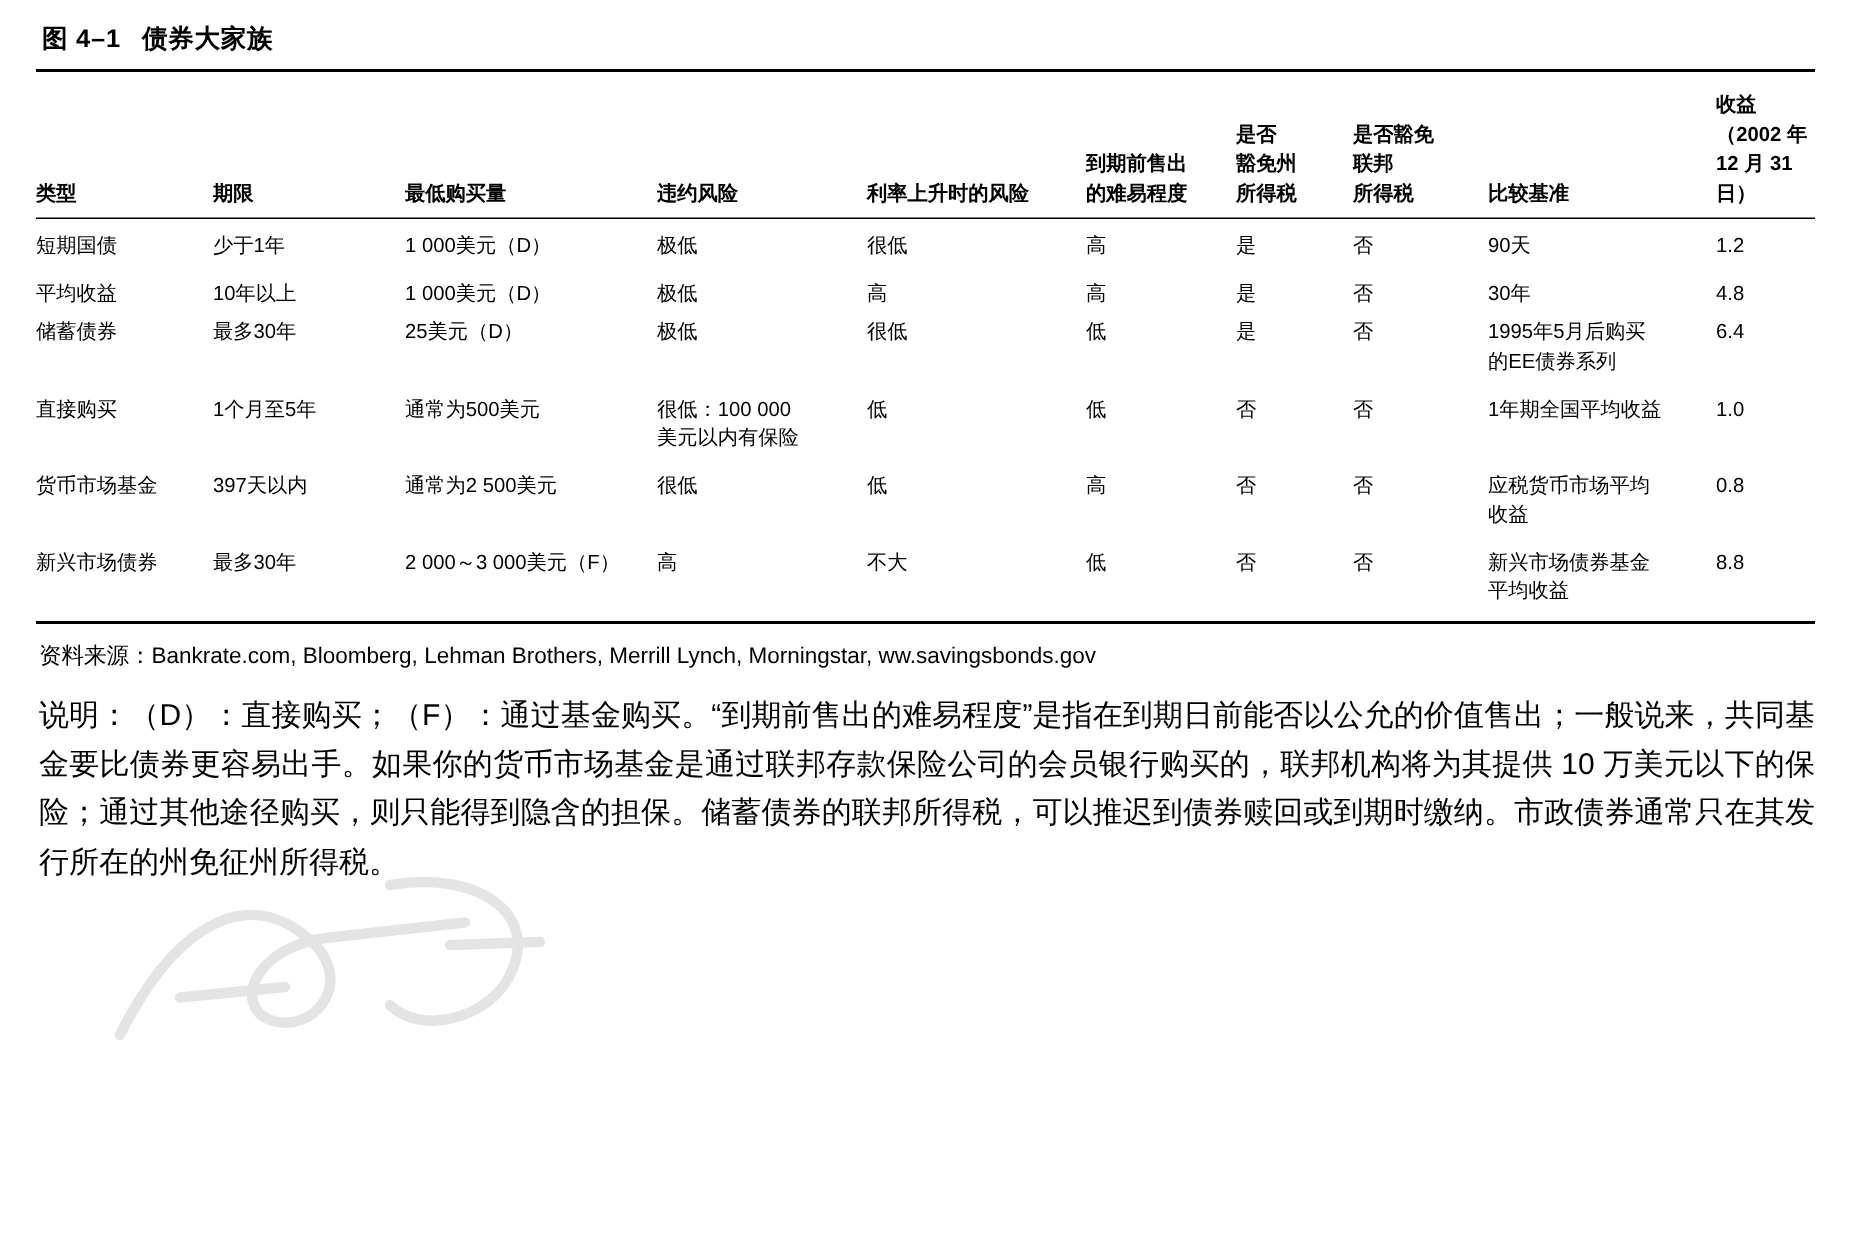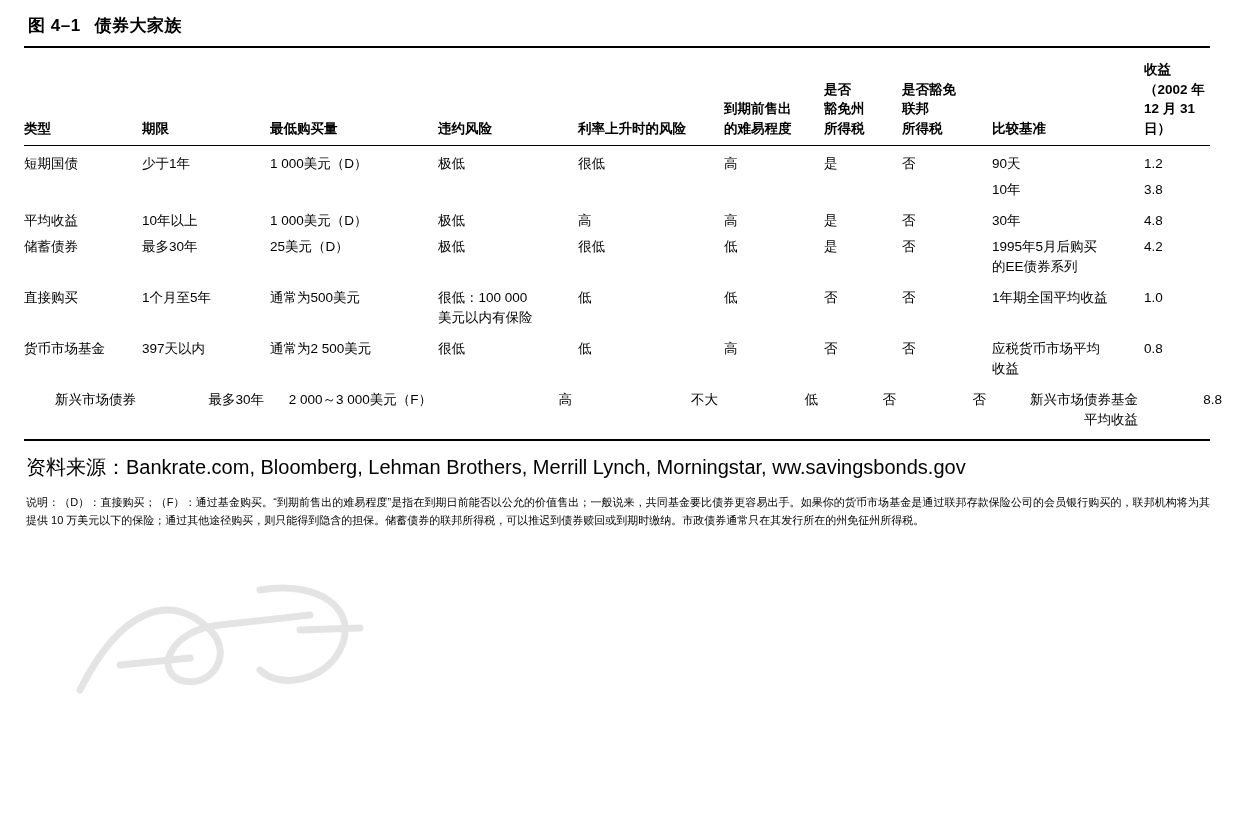--- a/index.html
+++ b/index.html
@@ -70,41 +70,41 @@
   table.bondtable td {
     text-align: left;
     vertical-align: top;
     padding: 3px 6px 3px 0;
     line-height: 1.45;
     white-space: pre-line;
   }
   thead tr.head-row th { padding-top: 12px; }
   tbody tr.pad-row td { padding-top: 9px; }
   tbody tr:first-child td { padding-top: 8px; }
-  tbody tr:last-child td { padding-bottom: 10px; text-align: right; }
+  tbody tr:last-child td { padding-bottom: 10px; }
 
   
   col.c0 { width: 118px; }
   col.c1 { width: 128px; }
   col.c2 { width: 168px; }
   col.c3 { width: 140px; }
   col.c4 { width: 146px; }
   col.c5 { width: 100px; }
   col.c6 { width: 78px; }
   col.c7 { width: 90px; }
   col.c8 { width: 152px; }
   col.c9 { width: 84px; }
 
   .source {
-    font-size: 20px;
+    font-size: 15px;
     margin: 11px 0 0 2px;
     line-height: 1.5;
   }
   .note {
-    font-size: 11px;
+    font-size: 20px;
     margin: 12px 0 0 2px;
     line-height: 1.62;
     text-align: justify;
   }
 </style>
 </head>
 <body>
 
 <div class="page">
 
@@ -180,32 +180,20 @@
         <td>少于1年</td>
         <td>1 000美元（D）</td>
         <td>极低</td>
         <td>很低</td>
         <td>高</td>
         <td>是</td>
         <td>否</td>
         <td>90天</td>
         <td>1.2</td>
       </tr>
-      <tr>
-        <td></td>
-        <td></td>
-        <td></td>
-        <td></td>
-        <td></td>
-        <td></td>
-        <td></td>
-        <td></td>
-        <td>10年</td>
-        <td>3.8</td>
-      </tr>
       <tr class="pad-row">
         <td>平均收益</td>
         <td>10年以上</td>
         <td>1 000美元（D）</td>
         <td>极低</td>
         <td>高</td>
         <td>高</td>
         <td>是</td>
         <td>否</td>
         <td>30年</td>
@@ -215,21 +203,21 @@
         <td>储蓄债券</td>
         <td>最多30年</td>
         <td>25美元（D）</td>
         <td>极低</td>
         <td>很低</td>
         <td>低</td>
         <td>是</td>
         <td>否</td>
         <td>1995年5月后购买
 的EE债券系列</td>
-        <td>4.2</td>
+        <td>6.4</td>
       </tr>
       <tr class="pad-row">
         <td>直接购买</td>
         <td>1个月至5年</td>
         <td>通常为500美元</td>
         <td>很低：100 000
 美元以内有保险</td>
         <td>低</td>
         <td>低</td>
         <td>否</td>

